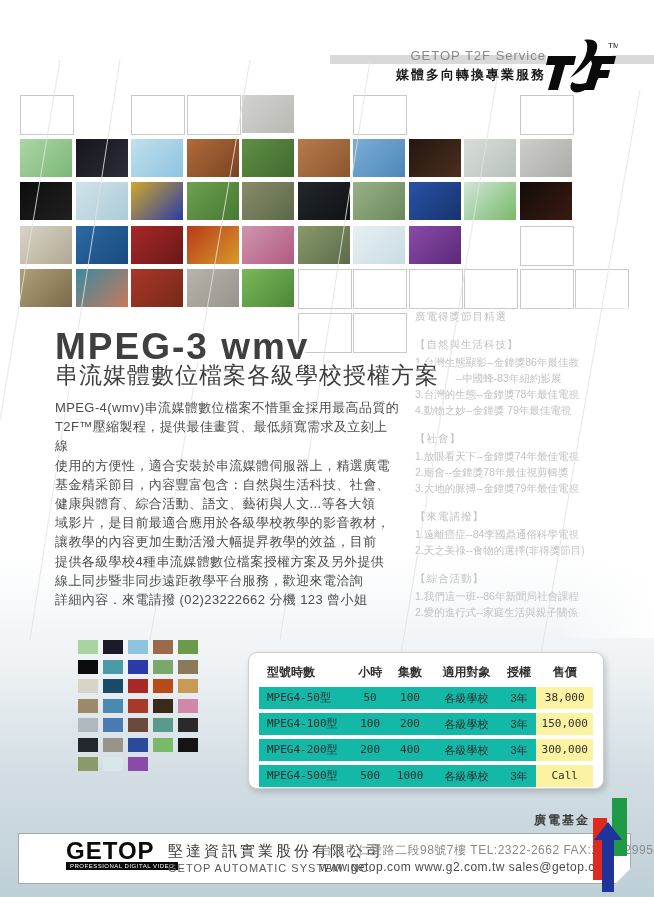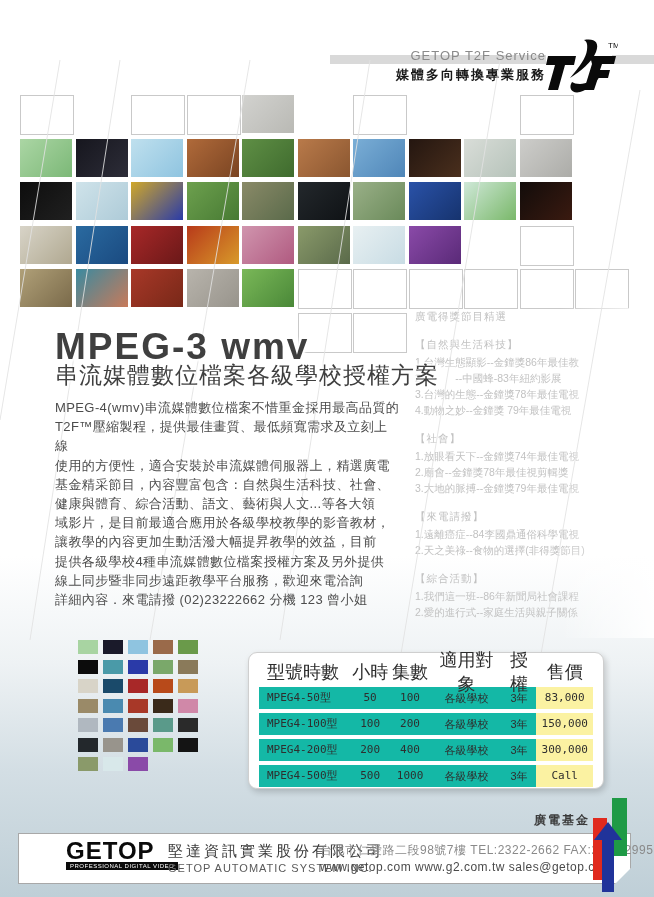--- a/index.html
+++ b/index.html
@@ -31,21 +31,21 @@
   #awards .aw-title{margin-bottom:4px;letter-spacing:1px;}
   #awards .aw-sec{margin-top:12px;}
   #awards .aw-head{letter-spacing:1px;margin-bottom:2px;}
   #awards .aw-item{white-space:nowrap;overflow:hidden;}
   #awards-fade{top:308px;left:560px;width:94px;height:330px;z-index:2;
     background:linear-gradient(90deg,rgba(255,255,255,0),rgba(255,255,255,0.95));pointer-events:none;}
   
   #price-panel{top:652px;left:248px;width:356px;height:137px;background:#ffffff;border:1px solid #cfcfcf;
     border-radius:9px;box-shadow:2px 3px 6px rgba(0,0,0,0.18);z-index:4;padding:8px 10px;box-sizing:border-box;}
   .trow{display:flex;align-items:center;height:22px;margin-bottom:4px;}
-  .thead{font-weight:normal;color:#2e2e2e;font-size:18px;justify-content:center;}
+  .thead{font-weight:bold;color:#2e2e2e;font-size:12px;justify-content:center;}
   .tdata{background:#14b8a6;color:#2e2e2e;font-size:11px;}
   .tc{text-align:center;}
   .tc.model{width:102px;text-align:left;padding-left:8px;font-family:"DejaVu Sans Mono",monospace;}
   .tc.hours{width:44px;}
   .tc.eps{width:52px;}
   .tc.target{width:84px;}
   .tc.lic{width:42px;}
   .tc.price{width:68px;font-family:"DejaVu Sans Mono",monospace;}
   .tdata .tc{font-family:"DejaVu Sans Mono",monospace;height:22px;line-height:22px;}
   .tdata .tc.target,.tdata .tc.lic{font-family:"Liberation Sans",sans-serif;}
@@ -236,21 +236,21 @@
         <div class="tc target">適用對象</div>
         <div class="tc lic">授權</div>
         <div class="tc price">售價</div>
       </div>
       <div class="trow tdata">
         <div class="tc model">MPEG4-50型</div>
         <div class="tc hours">50</div>
         <div class="tc eps">100</div>
         <div class="tc target">各級學校</div>
         <div class="tc lic">3年</div>
-        <div class="tc price">83,000</div>
+        <div class="tc price">38,000</div>
       </div>
       <div class="trow tdata">
         <div class="tc model">MPEG4-100型</div>
         <div class="tc hours">100</div>
         <div class="tc eps">200</div>
         <div class="tc target">各級學校</div>
         <div class="tc lic">3年</div>
         <div class="tc price">150,000</div>
       </div>
       <div class="trow tdata">

